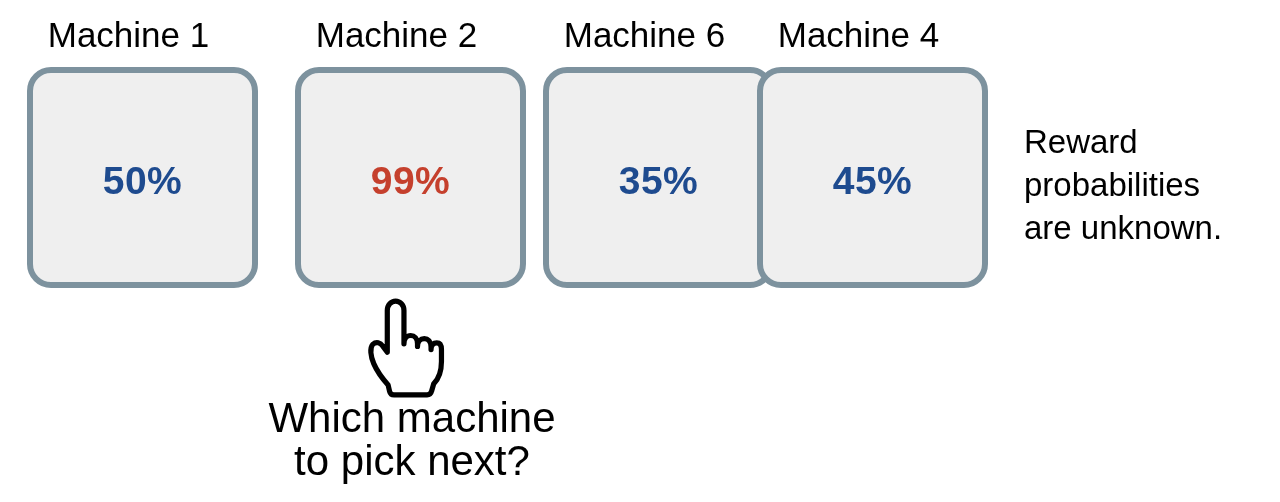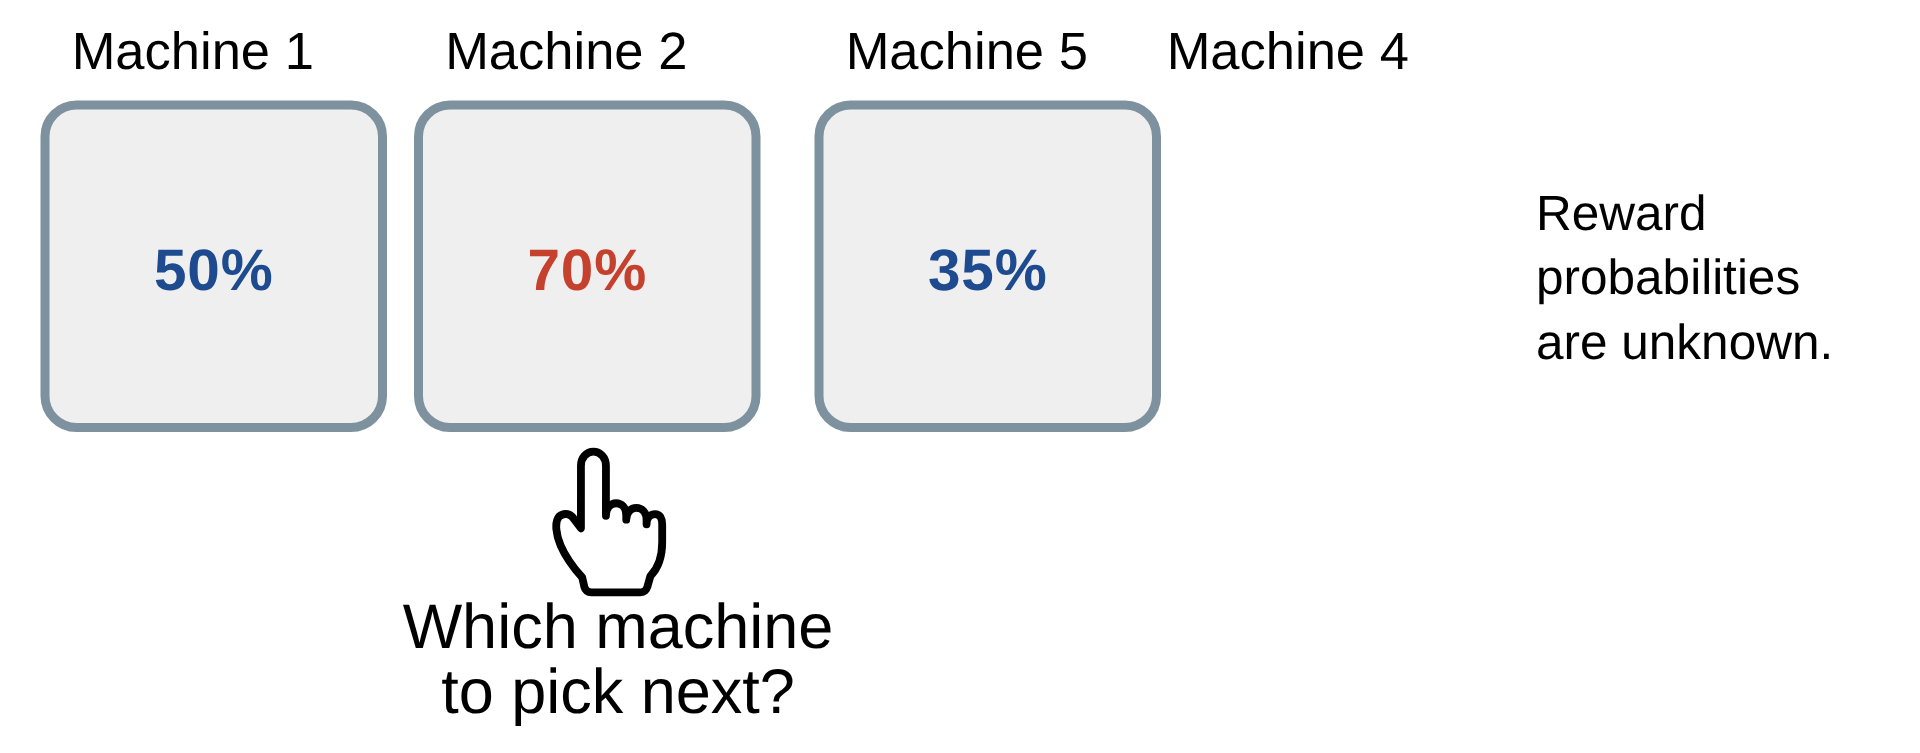--- a/index.html
+++ b/index.html
@@ -51,36 +51,39 @@
 
 <div id="stage">
 
   <div class="machine-group" style="left:27px">
     <div class="machine-title">Machine 1</div>
     <div class="machine-box">
       <span class="machine-prob" style="color: rgb(30, 75, 143);">50%</span>
     </div>
   </div>
 
-  <div class="machine-group" style="left:276px">
+  <div class="machine-group" style="left:295px">
     <div class="machine-title">Machine 2</div>
     <div class="machine-box">
-      <span class="machine-prob" style="color: rgb(197, 64, 45);">70%</span>
+      <span class="machine-prob" style="color: rgb(197, 64, 45);">99%</span>
     </div>
   </div>
 
   <div class="machine-group" style="left:543px">
-    <div class="machine-title">Machine 5</div>
+    <div class="machine-title">Machine 6</div>
     <div class="machine-box">
       <span class="machine-prob" style="color: rgb(30, 75, 143);">35%</span>
     </div>
   </div>
 
   <div class="machine-group" style="left:757px">
     <div class="machine-title">Machine 4</div>
+    <div class="machine-box">
+      <span class="machine-prob" style="color: rgb(30, 75, 143);">45%</span>
+    </div>
   </div>
 
   <svg class="hand-icon" viewBox="0 0 76 96" aria-hidden="true">
     <path d="M21,52
              L21,12
              C21,6.8 24.6,3 29,3
              C33.4,3 37,6.8 37,12
              L37,44
              C37,39 40,36 43.5,36
              C47,36 50,38.8 50,44

